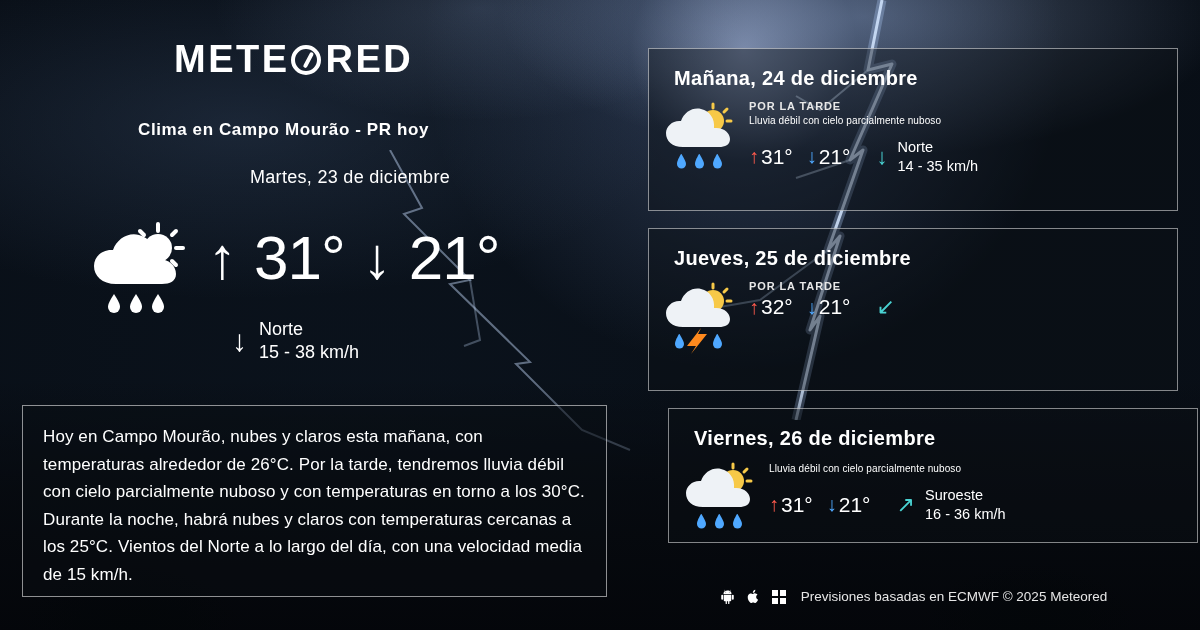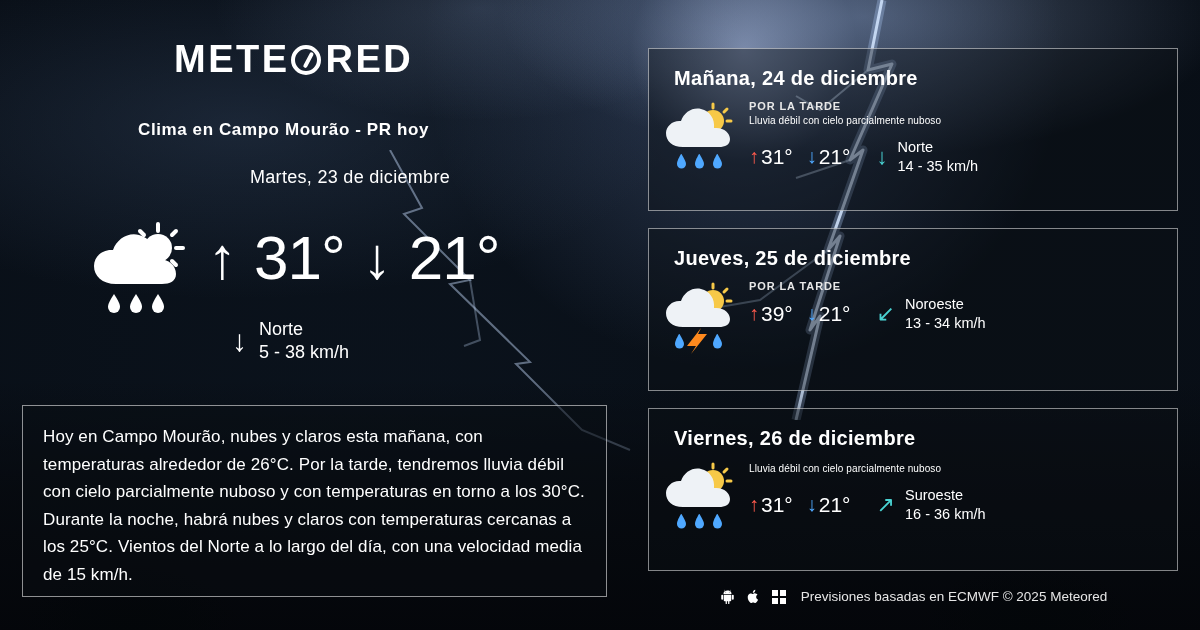--- a/index.html
+++ b/index.html
@@ -173,21 +173,21 @@
   .card {
     position: absolute;
     left: 648px;
     width: 530px;
     border: 1px solid rgba(255,255,255,0.5);
     background: rgba(12,16,22,0.42);
     box-sizing: border-box;
   }
   .card.c1 { top: 48px; height: 163px; }
   .card.c2 { top: 228px; height: 163px; }
-  .card.c3 { top: 408px; height: 163px; }
+  .card.c3 { top: 408px; height: 135px; margin-left: 20px; }
 
   .card-title {
     font-size: 20px;
     font-weight: bold;
     padding: 18px 0 0 25px;
     letter-spacing: 0.3px;
   }
   .card-body {
     display: flex;
     padding: 6px 0 0 12px;
@@ -342,21 +342,21 @@
     <span class="arr">↑</span>
       <span>31°</span>
     <span class="arr">↓</span>
       <span>21°</span>
   </div>
 
   <div class="today-wind">
     <span class="wind-arrow">↓</span>
     <span class="wind-txt">
       <div>Norte</div>
-      <div>5 - 38 km/h</div>
+      <div>15 - 38 km/h</div>
     </span>
   </div>
 
   <div class="desc-box">Hoy en Campo Mourão, nubes y claros esta mañana, con temperaturas alrededor de 26°C. Por la tarde, tendremos lluvia débil con cielo parcialmente nuboso y con temperaturas en torno a los 30°C. Durante la noche, habrá nubes y claros  con temperaturas cercanas a los 25°C. Vientos del Norte a lo largo del día, con una velocidad media de 15 km/h.</div>
 
   <div class="card c1">
     <div class="card-title">Mañana, 24 de diciembre</div>
     <div class="card-body">
       <div class="card-icon">
         <svg width="82" height="72" viewBox="0 0 82 72">
@@ -419,32 +419,28 @@
               <path d="M56 52 C53 57 52 60 52 62 a4.5 4.5 0 0 0 9 0 c0-2-1.5-5-4.5-10z"></path>
             </g>
           </g>
         </svg>
       </div>
       <div class="card-info">
         <div class="card-period">POR LA TARDE</div>
         <div class="card-row">
           <span class="t-max">
             <span class="ar">↑</span>
-            <span>39°</span>
+            <span>32°</span>
           </span>
           <span class="t-min">
             <span class="ar">↓</span>
             <span>21°</span>
           </span>
           <span class="wind-block">
             <span class="wind-ico">↙</span>
-            <span class="wind-lines">
-              <div>Noroeste</div>
-              <div>13 - 34 km/h</div>
-            </span>
           </span>
         </div>
       </div>
     </div>
   </div>
 
   <div class="card c3">
     <div class="card-title">Viernes, 26 de diciembre</div>
     <div class="card-body">
       <div class="card-icon">

